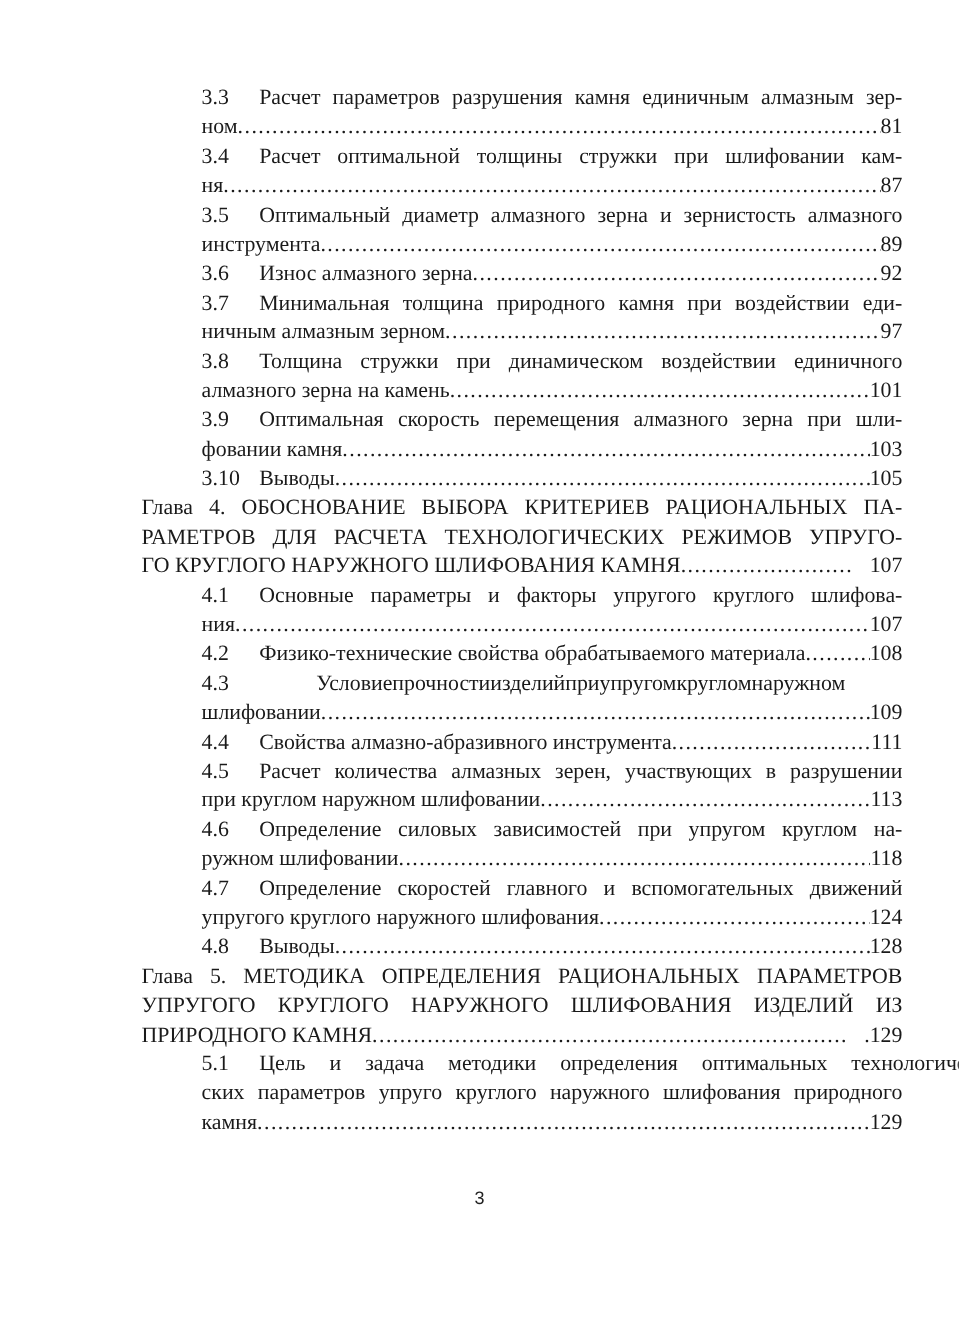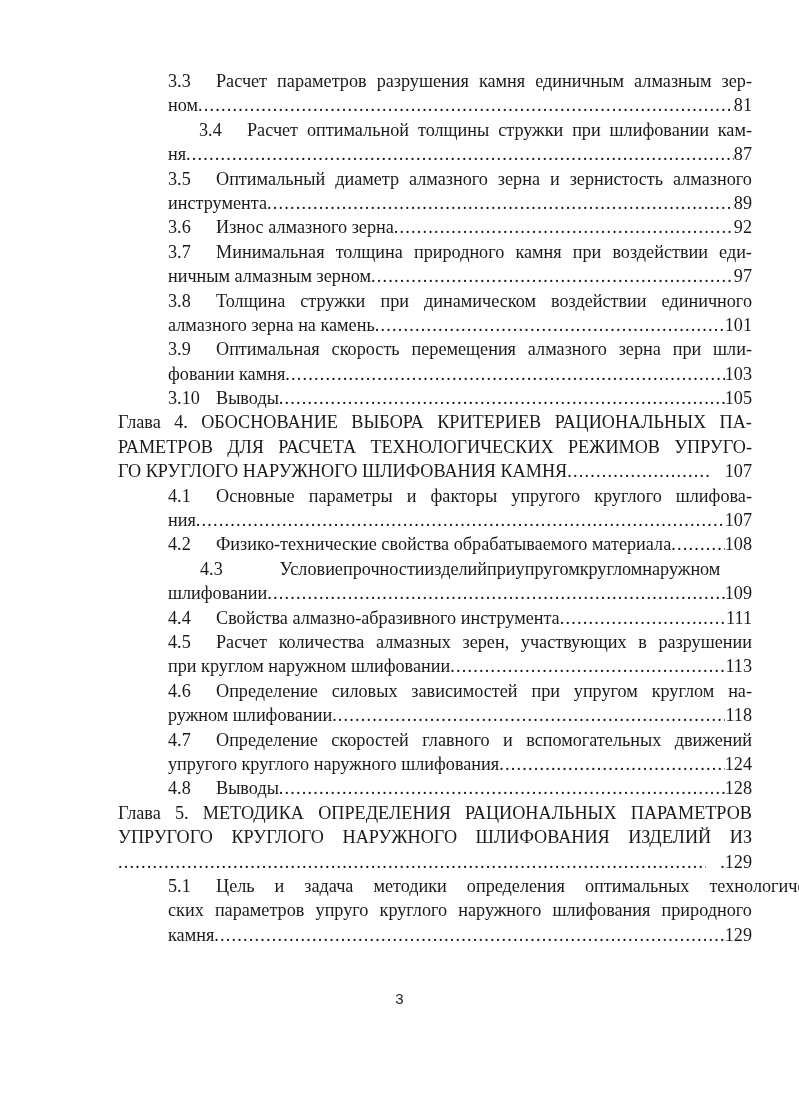--- a/index.html
+++ b/index.html
@@ -106,21 +106,21 @@
             <span class="w">зер-</span>
           </span>
         </div>
         <div class="line">
           <span class="txt">ном</span>
           <span class="leader"></span>
           <span class="page-no">81</span>
         </div>
       </div>
       <div class="entry sub">
-        <div class="justline" style="justify-content: flex-end; margin-left: 31px;">
+        <div class="justline" style="justify-content: flex-end;">
           <span class="num">3.4</span>
           <span style="flex: 1 1 auto; display: flex; justify-content: space-between;">
             <span class="w">Расчет</span>
             <span class="w">оптимальной</span>
             <span class="w">толщины</span>
             <span class="w">стружки</span>
             <span class="w">при</span>
             <span class="w">шлифовании</span>
             <span class="w">кам-</span>
           </span>
@@ -267,21 +267,21 @@
       </div>
       <div class="entry sub">
         <div class="line">
           <span class="num">4.2</span>
           <span class="txt">Физико-технические свойства обрабатываемого материала</span>
           <span class="leader"></span>
           <span class="page-no">108</span>
         </div>
       </div>
       <div class="entry sub">
-        <div class="justline" style="justify-content: flex-start; margin-left: 32px;">
+        <div class="justline" style="justify-content: flex-start;">
           <span class="num">4.3</span>
           <span style="flex: 1 1 auto; display: flex; justify-content: center;">
             <span class="w">Условие</span>
             <span class="w">прочности</span>
             <span class="w">изделий</span>
             <span class="w">при</span>
             <span class="w">упругом</span>
             <span class="w">круглом</span>
             <span class="w">наружном</span>
           </span>
@@ -375,20 +375,21 @@
         </div>
         <div class="justline" style="display: flex; justify-content: space-between;">
           <span class="w">УПРУГОГО</span>
           <span class="w">КРУГЛОГО</span>
           <span class="w">НАРУЖНОГО</span>
           <span class="w">ШЛИФОВАНИЯ</span>
           <span class="w">ИЗДЕЛИЙ</span>
           <span class="w">ИЗ</span>
         </div>
         <div class="line">
+          <span class="txt">ПРИРОДНОГО КАМНЯ</span>
           <span class="leader"></span>
           <span class="page-no gap">.129</span>
         </div>
       </div>
       <div class="entry sub">
         <div class="justline" style="justify-content: flex-start;">
           <span class="num">5.1</span>
           <span style="flex: 1 1 auto; display: flex; justify-content: flex-start; gap: 20px;">
             <span class="w">Цель</span>
             <span class="w">и</span>

